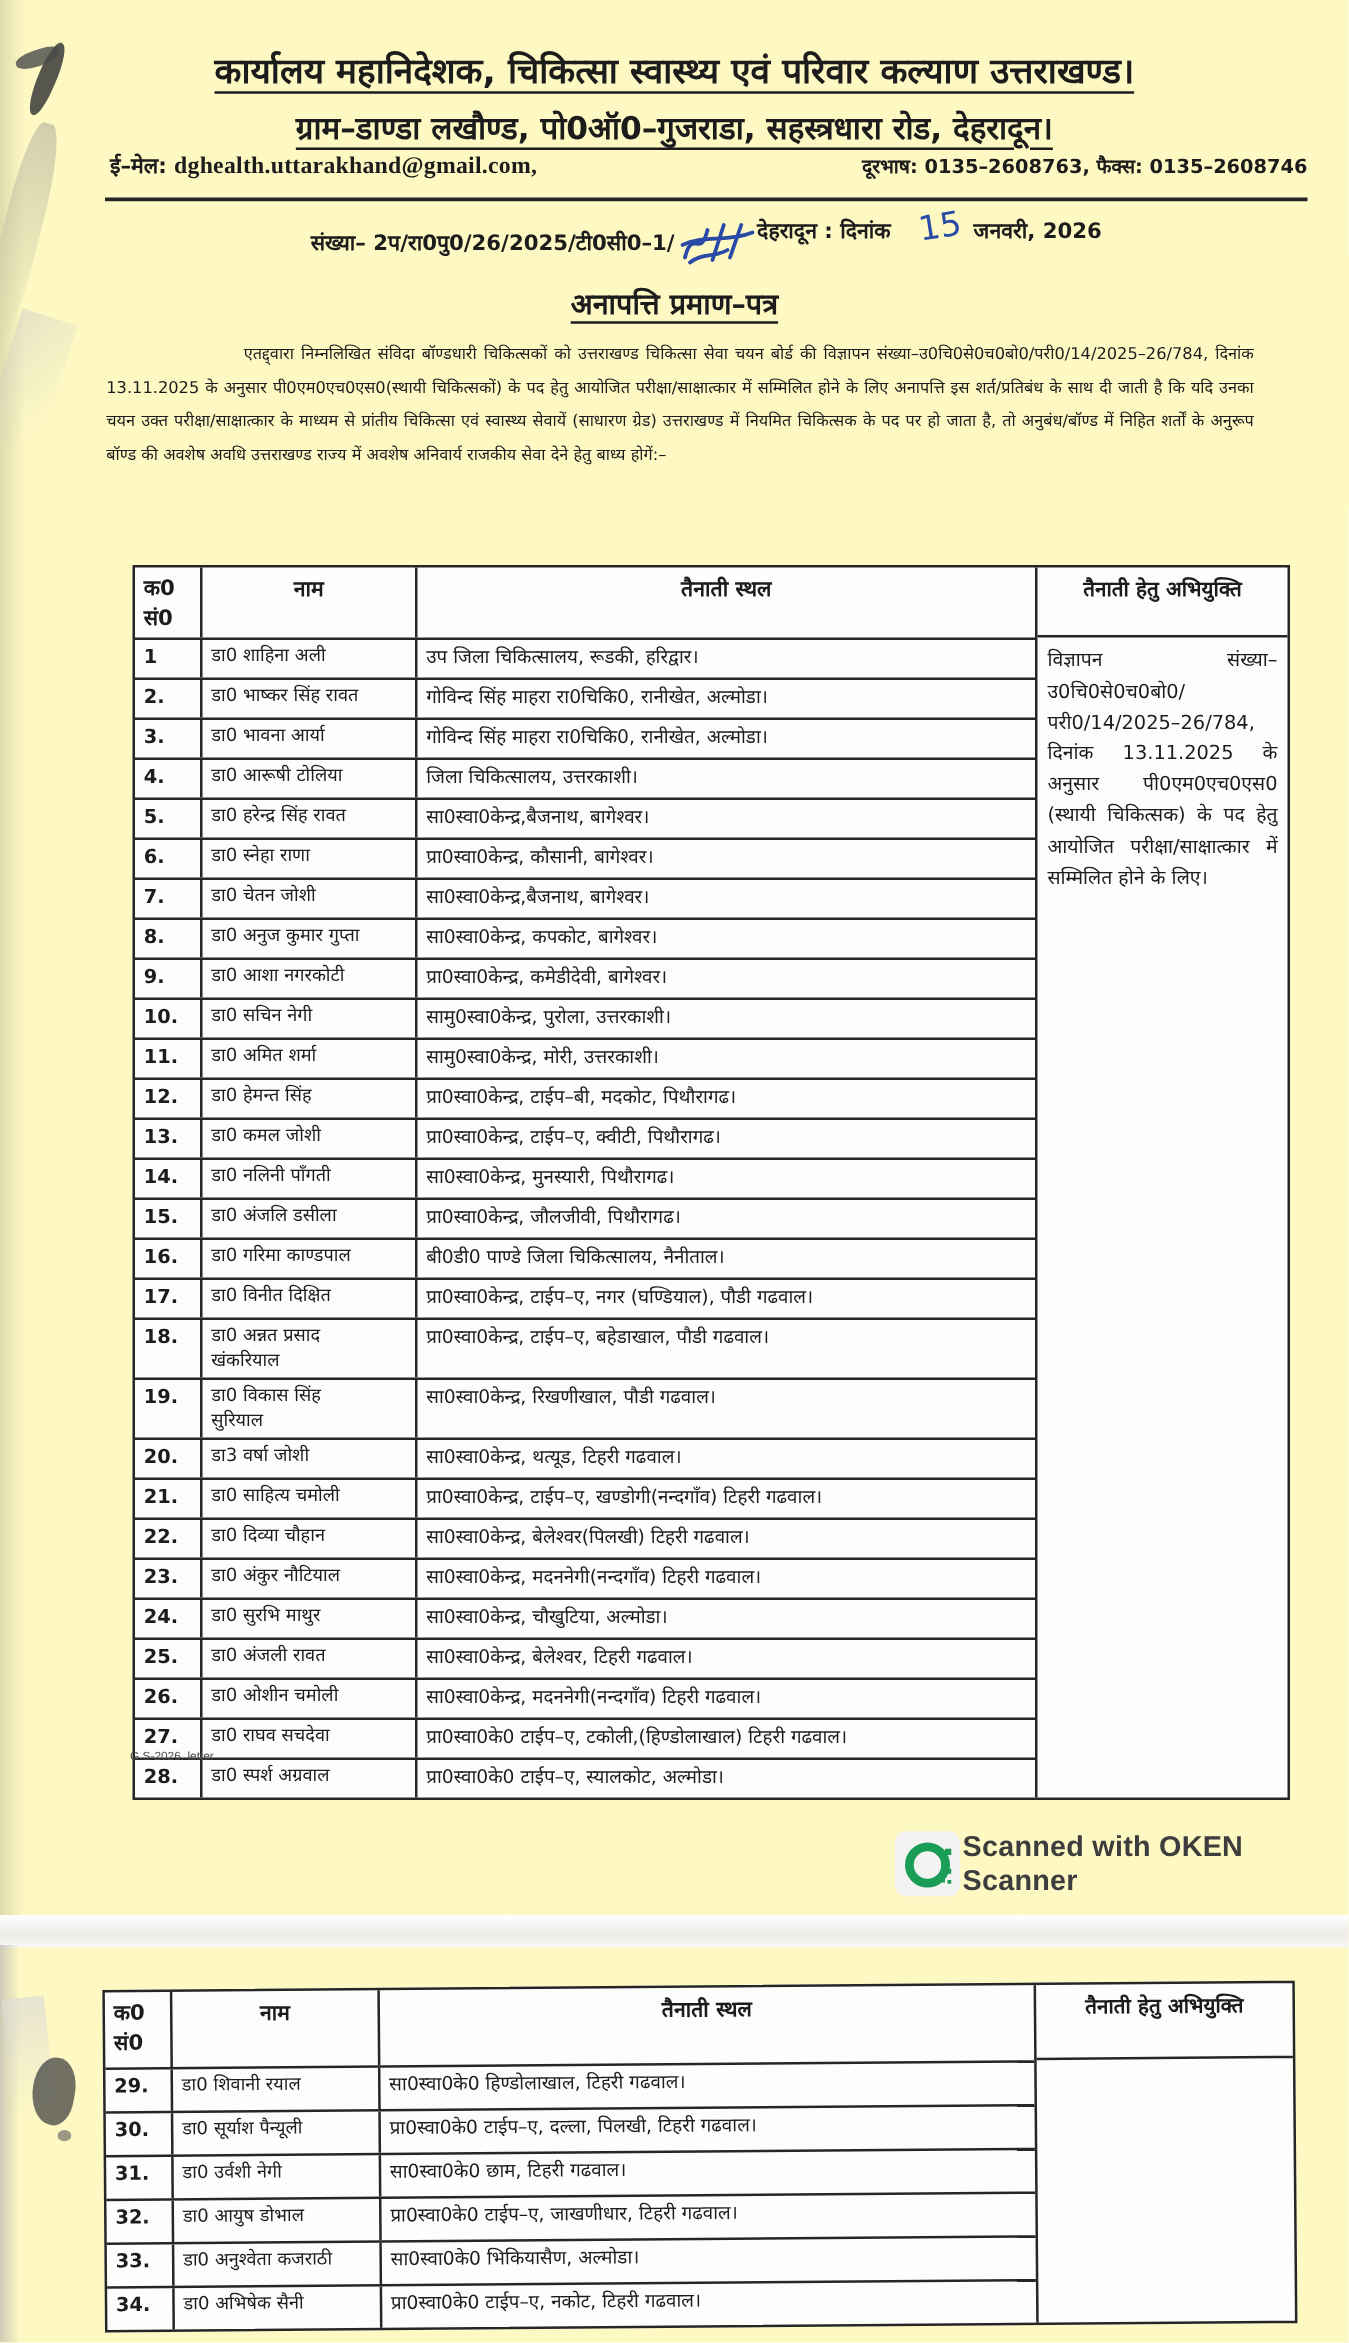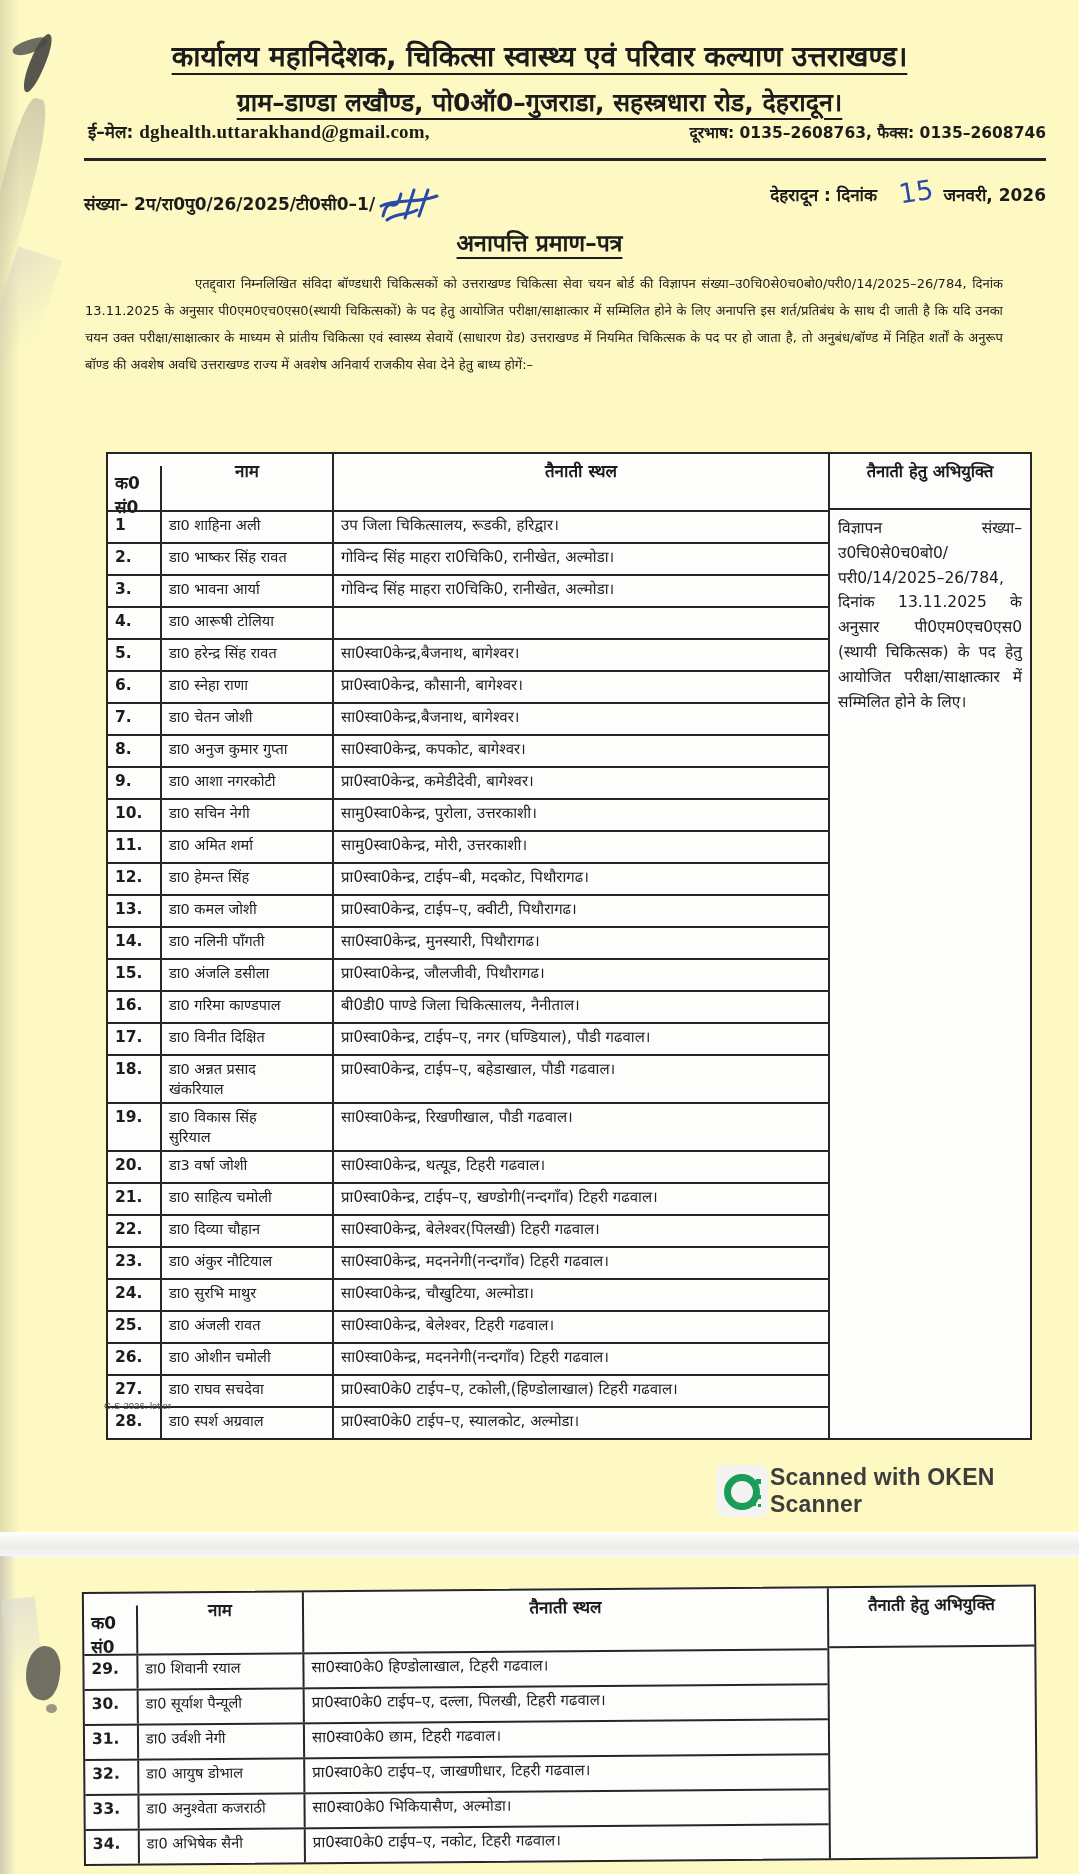--- a/index.html
+++ b/index.html
@@ -37,22 +37,22 @@
     font-size:28px;font-weight:bold;}
   .org1 span, .org2 span{text-decoration:underline;text-decoration-thickness:2px;text-underline-offset:7px;}
   .org2{position:absolute;left:0;top:84px;width:1079px;text-align:center;
     font-size:25px;font-weight:bold;}
   .contact{position:absolute;left:88px;top:120px;width:958px;display:flex;
     justify-content:space-between;align-items:baseline;}
   .email{font-size:17px;font-weight:bold;}
   .email .lat{font-family:"Liberation Serif", serif;font-size:19px;letter-spacing:.2px;}
   .phone{font-size:15.5px;font-weight:bold;}
   .rule{position:absolute;left:84px;top:158px;width:962px;height:3px;background:#262626;}
-  .refline{position:absolute;left:84px;top:182px;width:962px;display:flex;
-    justify-content:space-between;align-items:flex-start;}
+  .refline{position:absolute;left:84px;top:172px;width:962px;display:flex;
+    justify-content:center;align-items:flex-start;}
   .refnum{font-size:17px;font-weight:bold;white-space:nowrap;}
   .scribble{display:inline-block;vertical-align:-14px;margin-left:2px;}
   .dategrp{font-size:17px;font-weight:bold;white-space:nowrap;display:flex;align-items:baseline;}
   .hand-day{color:#2a4aa8;font-size:27px;font-weight:normal;display:inline-block;
     transform:rotate(-9deg);margin:0 10px 0 22px;line-height:20px;}
   .title{position:absolute;left:0;top:226px;width:1079px;text-align:center;
     font-size:23px;font-weight:bold;}
   .title span{text-decoration:underline;text-decoration-thickness:2px;text-underline-offset:6px;}
   .para{position:absolute;left:85px;top:270px;width:918px;font-size:13px;line-height:27px;
     text-align:justify;text-indent:110px;font-weight:500;}
@@ -69,21 +69,21 @@
   .t-row:last-child{border-bottom:none;}
   .cell{padding:3px 7px;box-sizing:border-box;}
   .c-sno{width:54px;border-right:2px solid #262626;font-weight:bold;font-size:15.5px;}
   .c-name{width:172px;border-right:2px solid #262626;font-size:14.5px;white-space:pre-line;}
   .t2 .c-name{width:166px;}
   .c-place{flex:1;font-size:15px;}
   .t-row .cell{display:flex;align-items:flex-start;min-height:30px;line-height:20px;}
   .t2 .t-row .cell{min-height:33px;line-height:21px;}
   .head{font-weight:bold;display:flex;align-items:flex-start;justify-content:center;
     font-size:17px;padding-top:5px;}
-  .head.c-sno{justify-content:flex-start;white-space:pre-line;line-height:24px;margin-top:12px;}
+  .head.c-sno{justify-content:flex-start;white-space:pre-line;line-height:24px;}
   .head.c-name, .head.c-place{text-align:center;}
   .t-remark{width:200px;display:flex;flex-direction:column;}
   .t2 .t-remark{width:205px;}
   .remark-head{font-weight:bold;font-size:16.5px;text-align:center;padding:5px 4px 0 4px;
     box-sizing:border-box;border-bottom:2px solid #262626;}
   .t1 .remark-head{height:56px;}
   .t2 .remark-head{height:60px;}
   .remark-body{padding:6px 8px;font-size:15.5px;line-height:1.6;text-align:justify;
     overflow-wrap:anywhere;}
   .footnote{position:absolute;left:104px;top:1400px;font-size:9.5px;color:#4a4a4a;
@@ -171,20 +171,21 @@
 
           <div class="t-row">
             <div class="cell c-sno">3.</div>
             <div class="cell c-name">डा0 भावना आर्या</div>
             <div class="cell c-place">गोविन्द सिंह माहरा रा0चिकि0, रानीखेत, अल्मोडा।</div>
           </div>
 
           <div class="t-row">
             <div class="cell c-sno">4.</div>
             <div class="cell c-name">डा0 आरूषी टोलिया</div>
+            <div class="cell c-place">जिला चिकित्सालय, उत्तरकाशी।</div>
           </div>
 
           <div class="t-row">
             <div class="cell c-sno">5.</div>
             <div class="cell c-name">डा0 हरेन्द्र सिंह रावत</div>
             <div class="cell c-place">सा0स्वा0केन्द्र,बैजनाथ, बागेश्वर।</div>
           </div>
 
           <div class="t-row">
             <div class="cell c-sno">6.</div>

